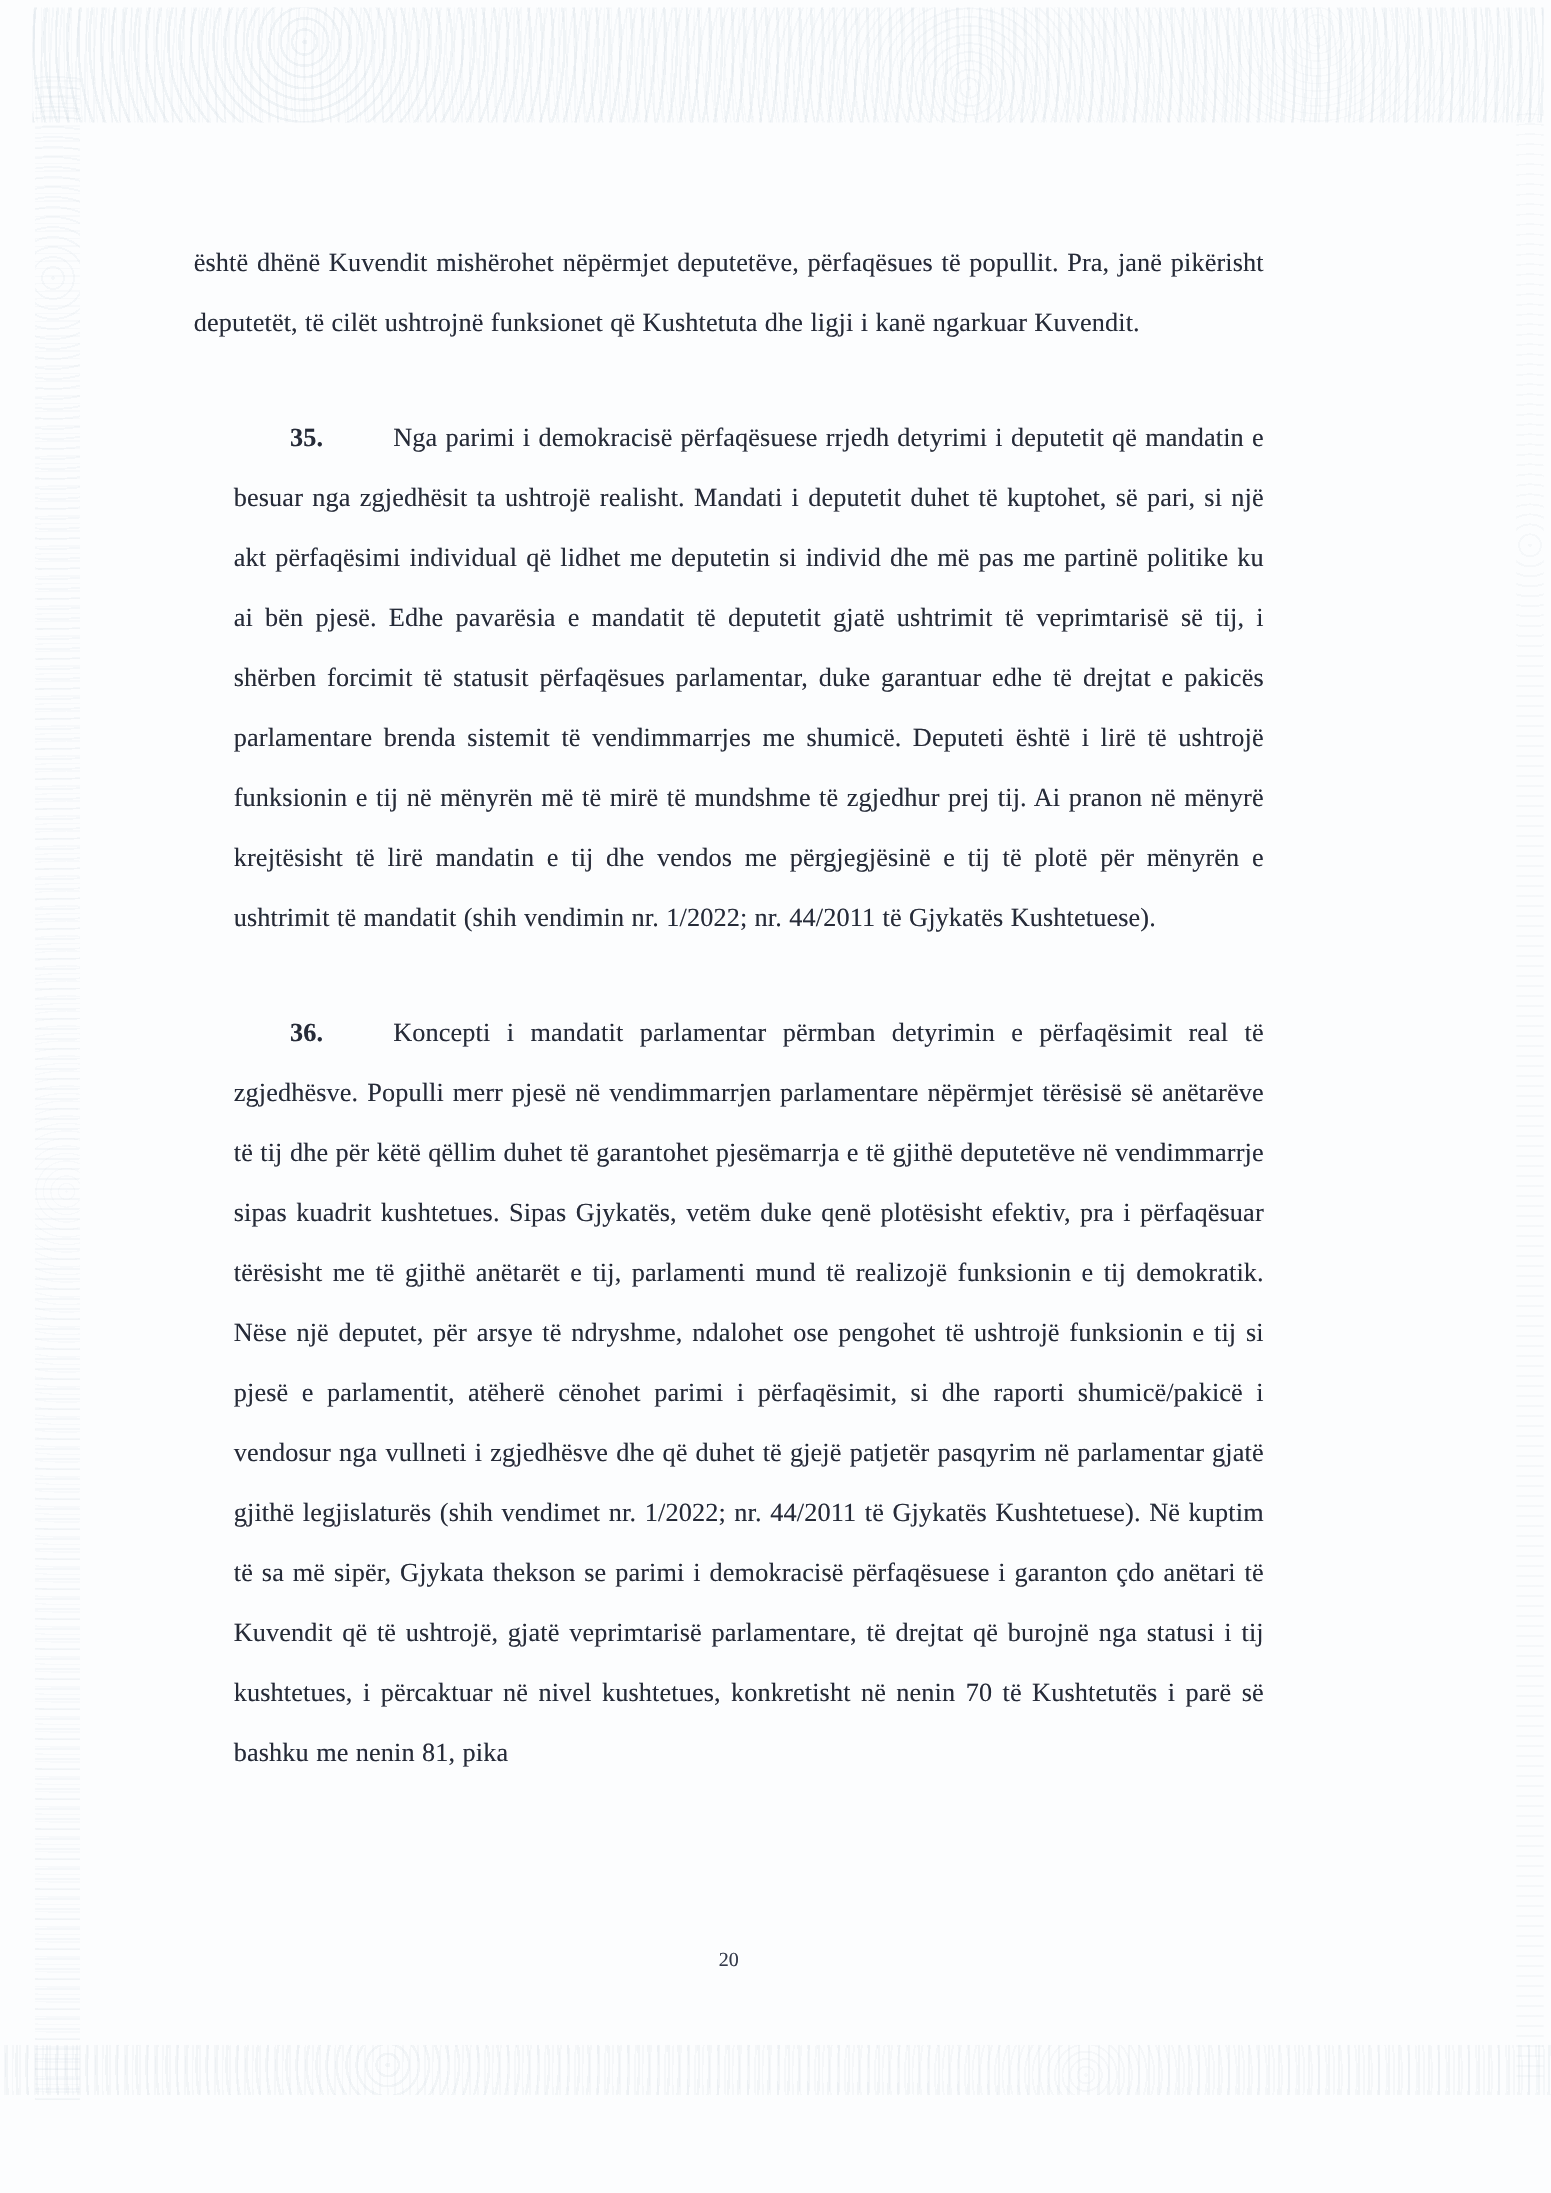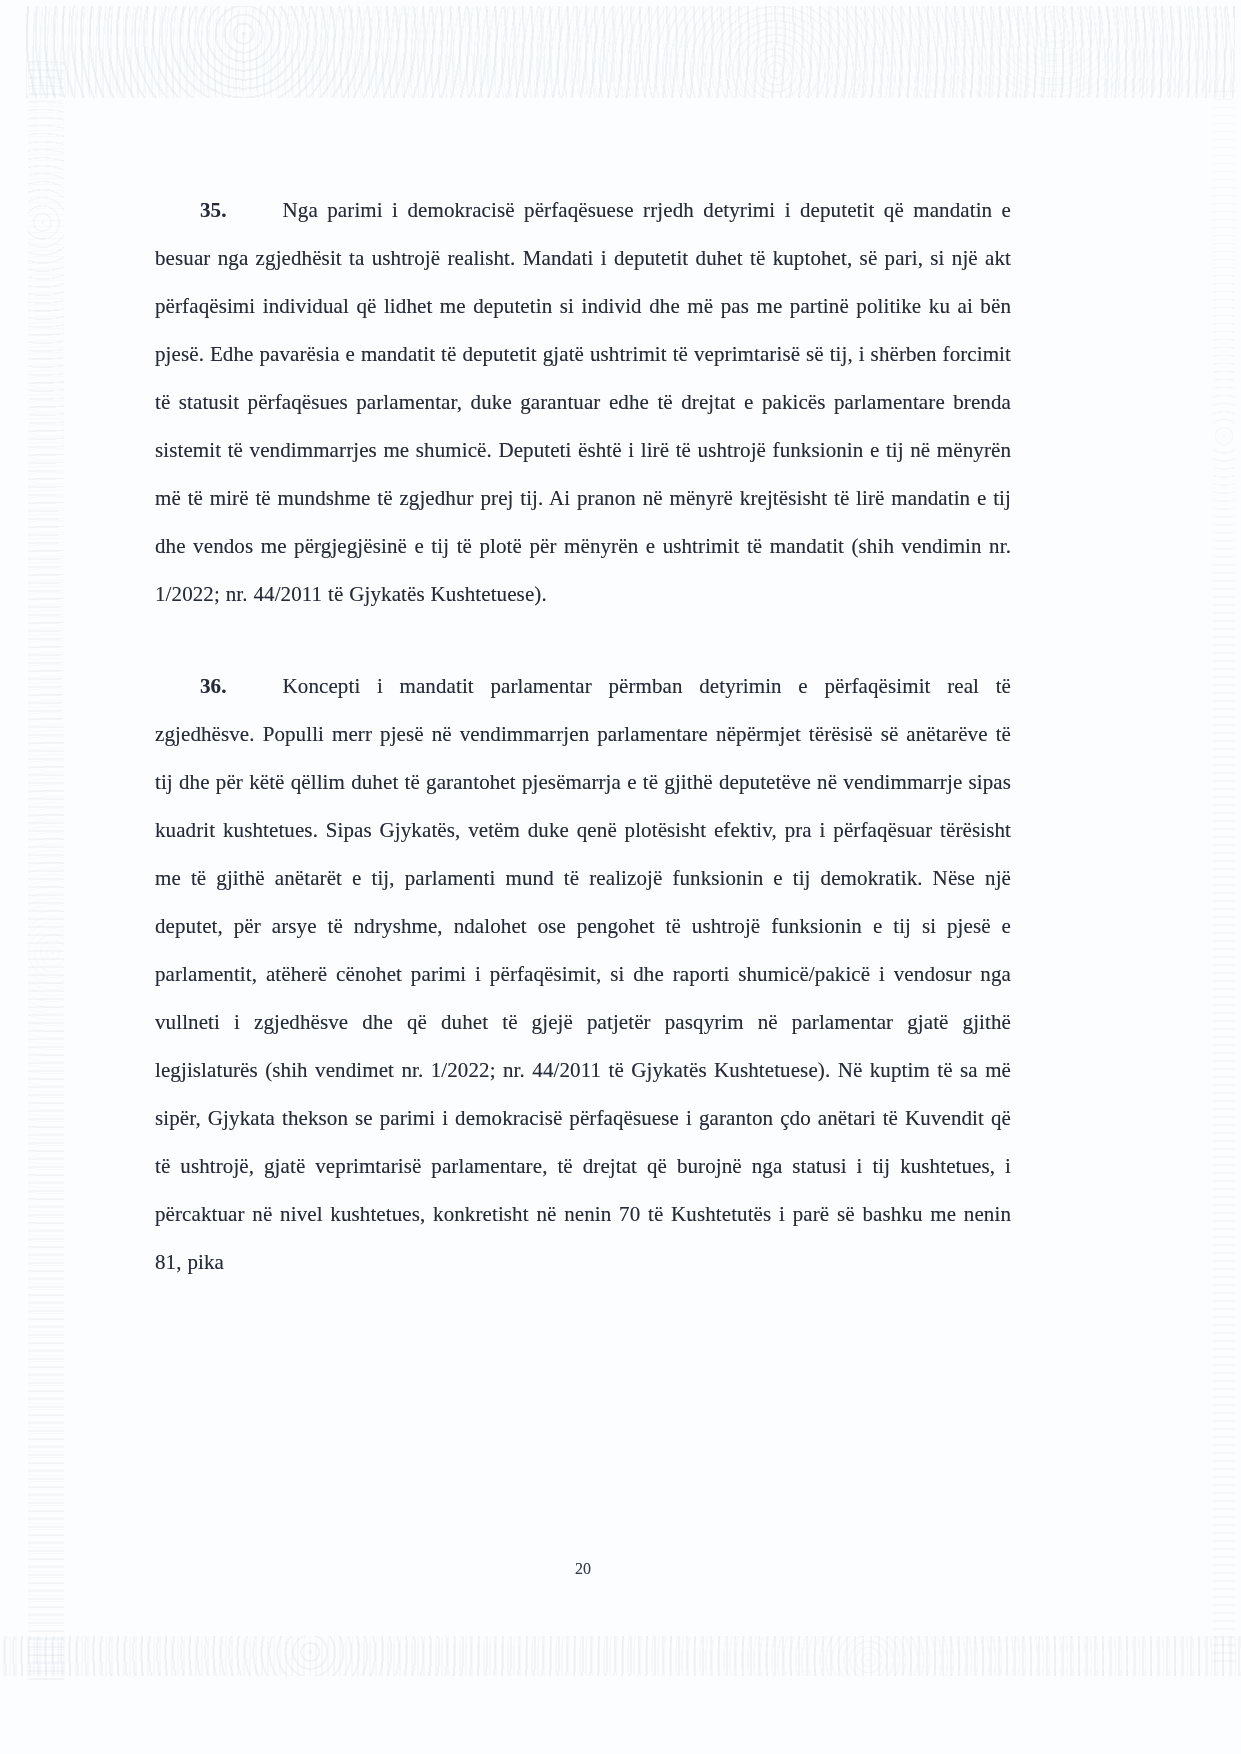--- a/index.html
+++ b/index.html
@@ -56,20 +56,21 @@
     font-size: 21px;
     line-height: 48px;
     text-align: justify;
     text-justify: inter-word;
     letter-spacing: 0.1px;
     word-spacing: 0.5px;
     text-shadow: 0 0 0.5px rgba(44, 50, 66, 0.45);
   }
   .para.numbered {
     text-indent: 45px;
+    margin-left: 32px;
   }
   .para-num {
     font-weight: bold;
   }
   .num-gap {
     display: inline-block;
     width: 56px;
   }
   .page-footer {
     position: absolute;
@@ -86,19 +87,20 @@
 </style>
 </head>
 <body>
 
 <div class="scan-noise noise-top"></div>
 <div class="scan-noise noise-left"></div>
 <div class="scan-noise noise-right"></div>
 <div class="scan-noise noise-bottom"></div>
 
 <main class="text-block" id="paragraphs">
+    <p class="para">është dhënë Kuvendit mishërohet nëpërmjet deputetëve, përfaqësues të popullit. Pra, janë pikërisht deputetët, të cilët ushtrojnë funksionet që Kushtetuta dhe ligji i kanë ngarkuar Kuvendit.</p>
     <p class="para numbered"><span class="para-num">35.</span><span class="num-gap"></span>Nga parimi i demokracisë përfaqësuese rrjedh detyrimi i deputetit që mandatin e besuar nga zgjedhësit ta ushtrojë realisht. Mandati i deputetit duhet të kuptohet, së pari, si një akt përfaqësimi individual që lidhet me deputetin si individ dhe më pas me partinë politike ku ai bën pjesë. Edhe pavarësia e mandatit të deputetit gjatë ushtrimit të veprimtarisë së tij, i shërben forcimit të statusit përfaqësues parlamentar, duke garantuar edhe të drejtat e pakicës parlamentare brenda sistemit të vendimmarrjes me shumicë. Deputeti është i lirë të ushtrojë funksionin e tij në mënyrën më të mirë të mundshme të zgjedhur prej tij. Ai pranon në mënyrë krejtësisht të lirë mandatin e tij dhe vendos me përgjegjësinë e tij të plotë për mënyrën e ushtrimit të mandatit (shih vendimin nr. 1/2022; nr. 44/2011 të Gjykatës Kushtetuese).</p>
     <p class="para numbered"><span class="para-num">36.</span><span class="num-gap"></span>Koncepti i mandatit parlamentar përmban detyrimin e përfaqësimit real të zgjedhësve. Populli merr pjesë në vendimmarrjen parlamentare nëpërmjet tërësisë së anëtarëve të tij dhe për këtë qëllim duhet të garantohet pjesëmarrja e të gjithë deputetëve në vendimmarrje sipas kuadrit kushtetues. Sipas Gjykatës, vetëm duke qenë plotësisht efektiv, pra i përfaqësuar tërësisht me të gjithë anëtarët e tij, parlamenti mund të realizojë funksionin e tij demokratik. Nëse një deputet, për arsye të ndryshme, ndalohet ose pengohet të ushtrojë funksionin e tij si pjesë e parlamentit, atëherë cënohet parimi i përfaqësimit, si dhe raporti shumicë/pakicë i vendosur nga vullneti i zgjedhësve dhe që duhet të gjejë patjetër pasqyrim në parlamentar gjatë gjithë legjislaturës (shih vendimet nr. 1/2022; nr. 44/2011 të Gjykatës Kushtetuese). Në kuptim të sa më sipër, Gjykata thekson se parimi i demokracisë përfaqësuese i garanton çdo anëtari të Kuvendit që të ushtrojë, gjatë veprimtarisë parlamentare, të drejtat që burojnë nga statusi i tij kushtetues, i përcaktuar në nivel kushtetues, konkretisht në nenin 70 të Kushtetutës i parë së bashku me nenin 81, pika</p>
   </main>
 
 <footer class="page-footer">
   <span class="page-number">20</span>
 </footer>
 
 </body></html>

